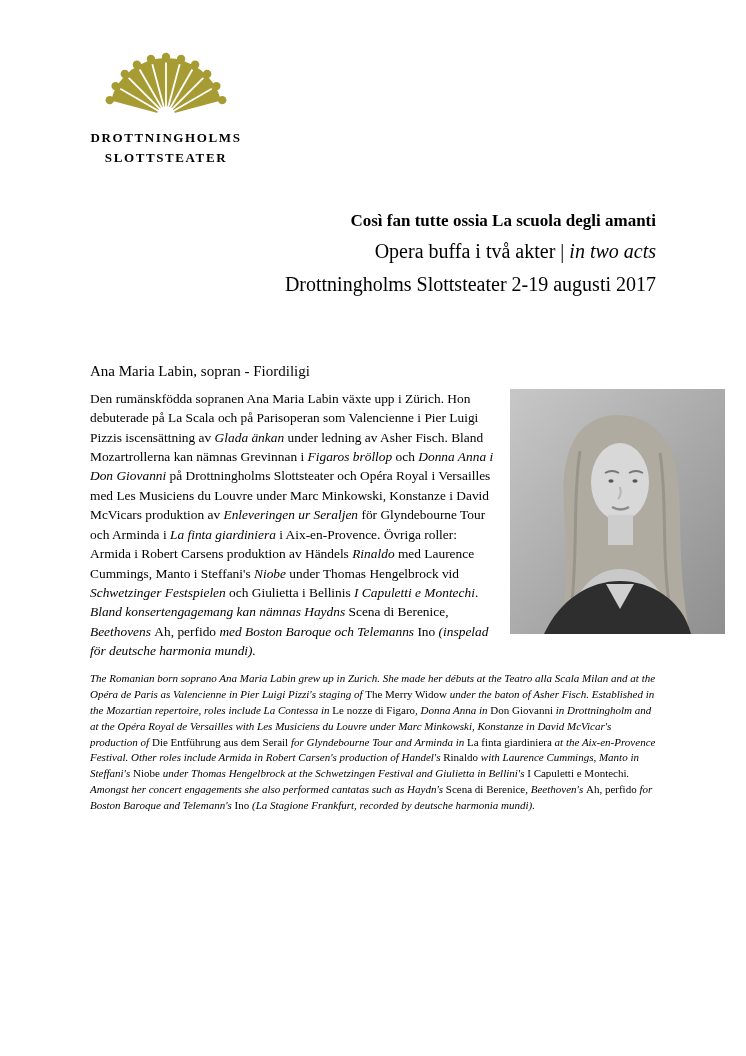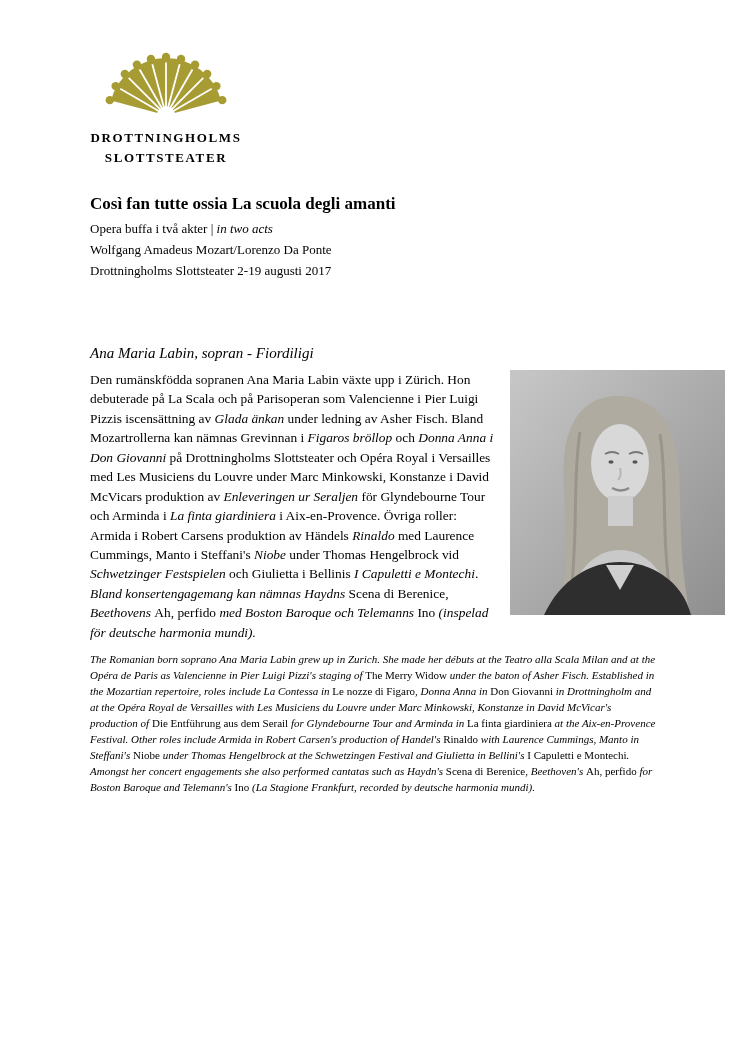--- a/index.html
+++ b/index.html
@@ -7,26 +7,26 @@
     width:746px;height:1056px;background:#ffffff;color:#000;
     font-family:"Liberation Serif", serif;
     position:relative;overflow:hidden;
   }
   .page{padding:42px 90px 0 90px;}
   
   .logo-block{width:152px;text-align:center;}
   .logo-block svg{display:block;margin:0 auto 5px auto;}
   .logo-line{font-weight:bold;font-size:13px;letter-spacing:1.6px;line-height:1.5;}
   
-  .title-block{margin-top:27px;}
+  .title-block{margin-top:44px;text-align:right;}
   .title-block h1{font-size:17px;line-height:1.2;margin:0 0 4px 0;font-weight:bold;}
-  .sub{font-size:13px;line-height:1.62;margin:0;}
+  .sub{font-size:20px;line-height:1.62;margin:0;}
   
   .bio{margin-top:62px;}
-  .bio h2{font-size:15px;font-weight:normal;line-height:1.3;margin:0 0 7px 0;font-style:italic;}
+  .bio h2{font-size:15px;font-weight:normal;line-height:1.3;margin:0 0 7px 0;}
   .bio-row{display:flex;align-items:flex-start;gap:12px;width:633px;}
   .sv{font-size:13.4px;line-height:1.45;margin:0;width:408px;flex:none;}
   .photo{width:215px;height:245px;flex:none;overflow:hidden;}
   .en{font-size:11px;line-height:1.45;margin:10px 0 0 0;width:566px;}
   .it{font-style:italic;}
   .rm{font-style:normal;}
 </style>
 </head>
 <body>
 
@@ -61,21 +61,20 @@
       </g>
       <circle cx="105" cy="122" r="15" fill="#ffffff"></circle>
     </svg>
     <div class="logo-line">DROTTNINGHOLMS</div>
     <div class="logo-line">SLOTTSTEATER</div>
   </div>
 
   <div class="title-block">
     <h1>Così fan tutte ossia La scuola degli amanti</h1>
     <p class="sub"><span class="rm">Opera buffa i två akter | </span><span class="it">in two acts</span></p>
-    <p class="sub">Wolfgang Amadeus Mozart/Lorenzo Da Ponte</p>
     <p class="sub">Drottningholms Slottsteater 2-19 augusti 2017</p>
   </div>
 
   <div class="bio">
     <h2>Ana Maria Labin, sopran - Fiordiligi</h2>
     <div class="bio-row">
       <p class="sv"><span class="rm">Den rumänskfödda sopranen Ana Maria Labin växte upp i Zürich. Hon debuterade på La Scala och på Parisoperan som Valencienne i Pier Luigi Pizzis iscensättning av </span><span class="it">Glada änkan</span><span class="rm"> under ledning av Asher Fisch. Bland Mozartrollerna kan nämnas Grevinnan i </span><span class="it">Figaros bröllop</span><span class="rm"> och </span><span class="it">Donna Anna i Don Giovanni</span><span class="rm"> på Drottningholms Slottsteater och Opéra Royal i Versailles med Les Musiciens du Louvre under Marc Minkowski, Konstanze i David McVicars produktion av </span><span class="it">Enleveringen ur Seraljen</span><span class="rm"> för Glyndebourne Tour och Arminda i </span><span class="it">La finta giardiniera</span><span class="rm"> i Aix-en-Provence. Övriga roller: Armida i Robert Carsens produktion av Händels </span><span class="it">Rinaldo</span><span class="rm"> med Laurence Cummings, Manto i Steffani's </span><span class="it">Niobe</span><span class="rm"> under Thomas Hengelbrock vid </span><span class="it">Schwetzinger Festspielen</span><span class="rm"> och Giulietta i Bellinis </span><span class="it">I Capuletti e Montechi</span><span class="rm">. </span><span class="it">Bland konsertengagemang kan nämnas Haydns </span><span class="rm">Scena di Berenice, </span><span class="it">Beethovens </span><span class="rm">Ah, perfido </span><span class="it">med Boston Baroque och Telemanns </span><span class="rm">Ino </span><span class="it">(inspelad för deutsche harmonia mundi).</span></p>
       <div class="photo">
         <svg viewBox="0 0 215 245" width="215" height="245" aria-hidden="true">
           <defs>

